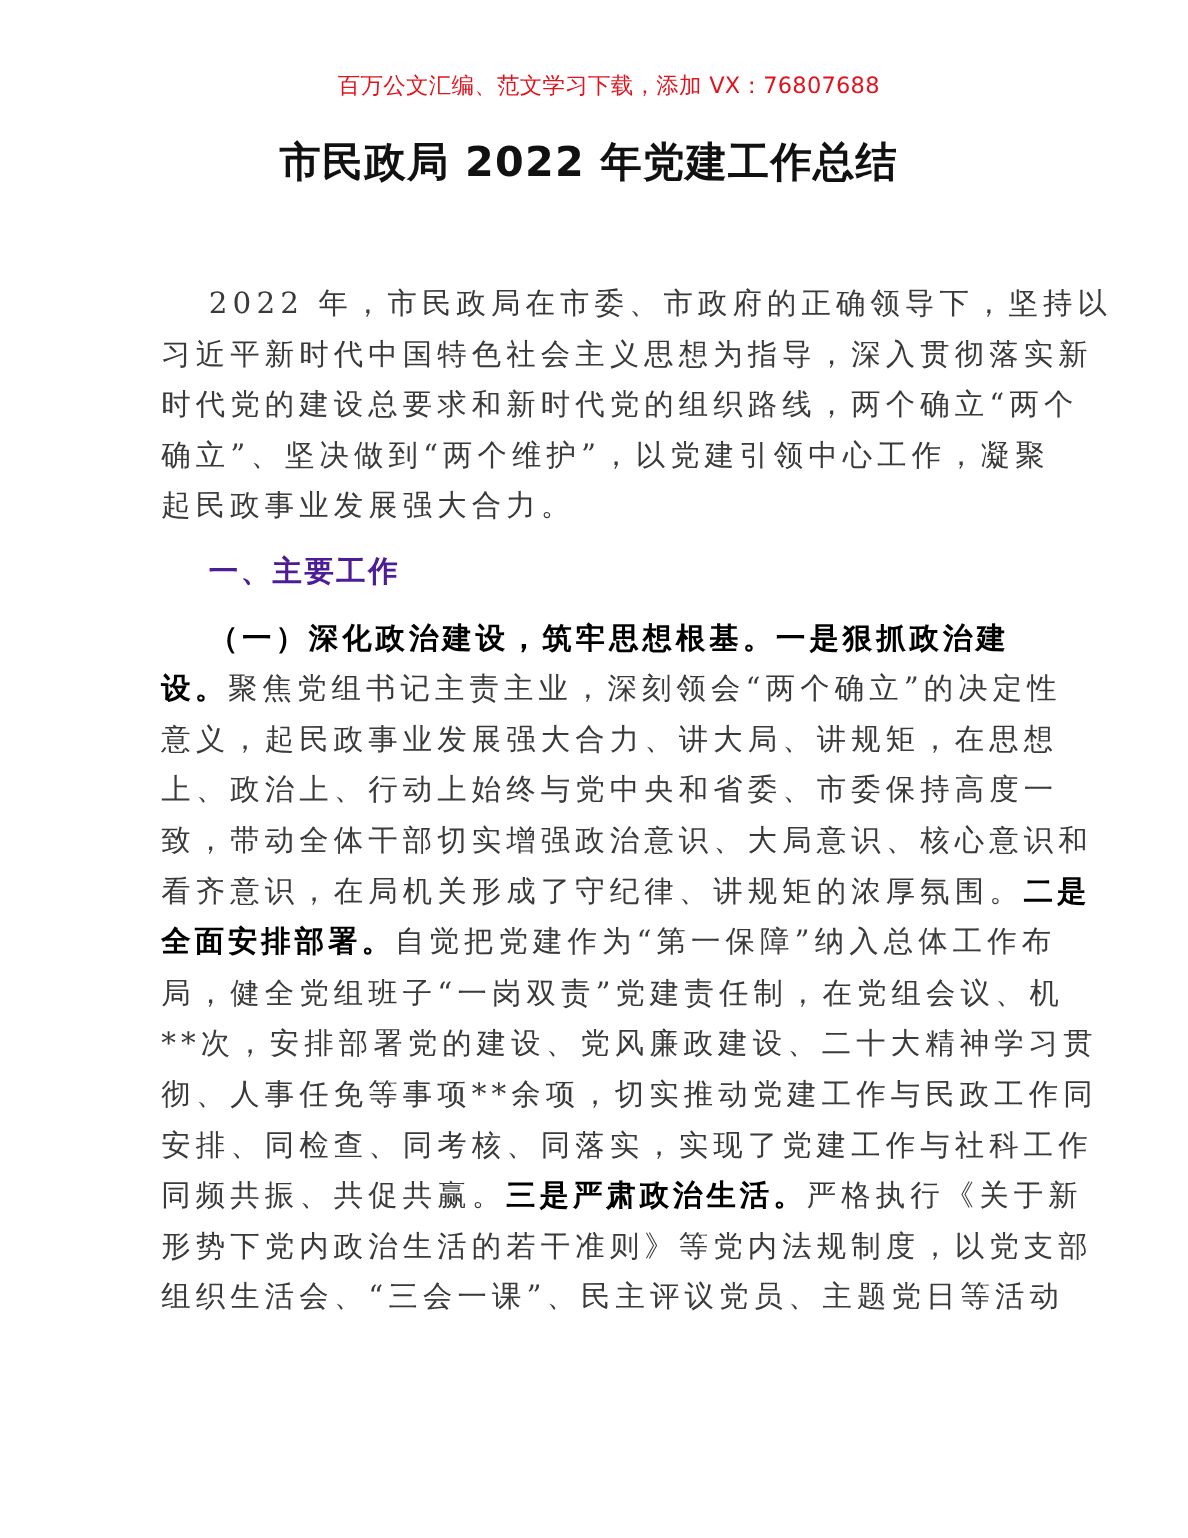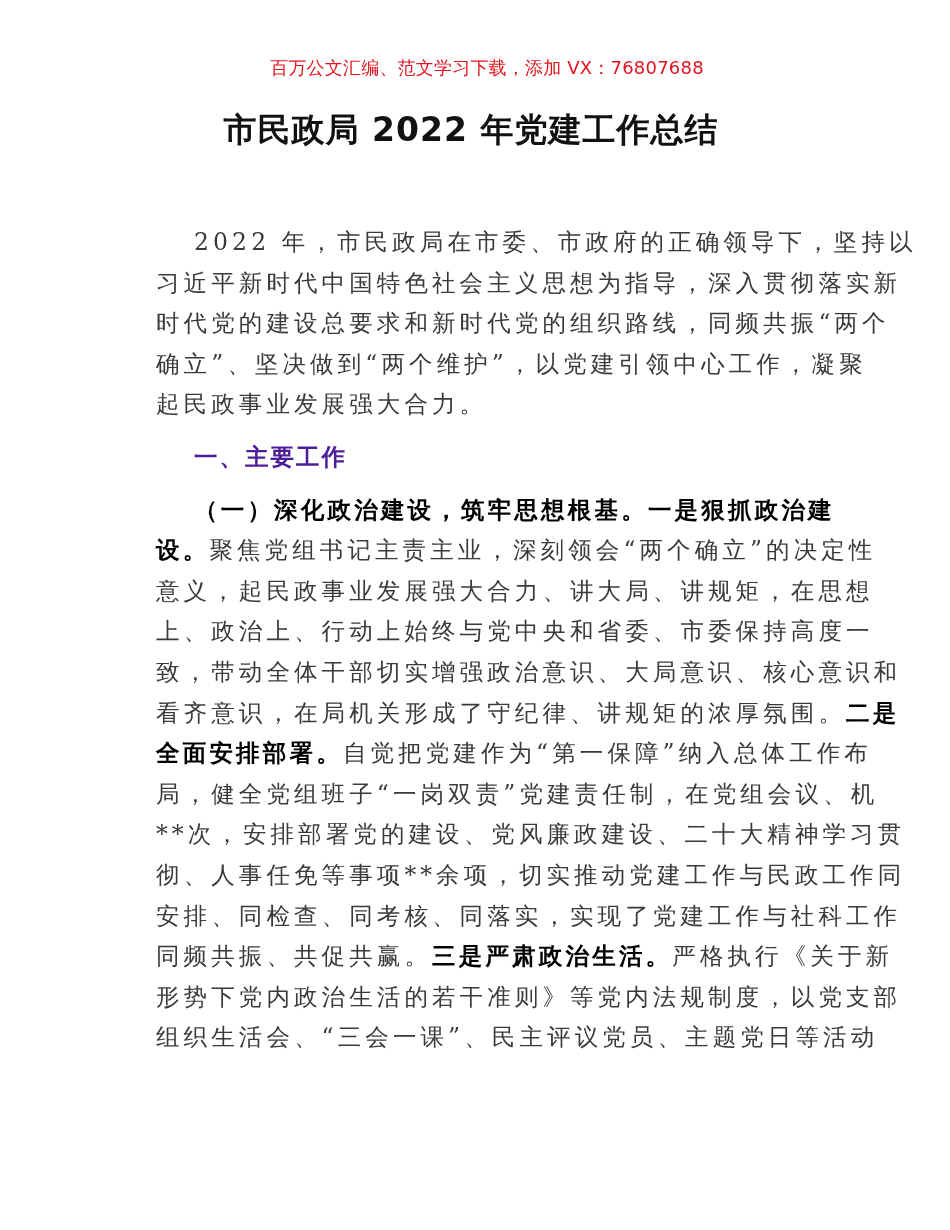--- a/index.html
+++ b/index.html
@@ -4,39 +4,39 @@
 <style>
   html, body { margin: 0; padding: 0; background: #ffffff; }
   body { width: 950px; height: 1230px; position: relative; overflow: hidden;
          font-family: "DejaVu Serif", "Liberation Serif", serif; color: #333333; }
   .watermark { position: absolute; top: 56px; left: 0; width: 950px; text-align: center;
                font-family: "DejaVu Sans", "Liberation Sans", sans-serif; font-size: 18px;
                color: #e0141e; letter-spacing: 0.2px; margin-left: 12px; }
   .title { position: absolute; top: 108px; left: 0; width: 942px; text-align: center;
            font-family: "DejaVu Sans", "Liberation Sans", sans-serif; font-weight: bold;
            font-size: 33px; color: #111111; letter-spacing: 1px; }
-  .body { position: absolute; left: 156px; top: 222px; width: 680px; }
+  .body { position: absolute; left: 129px; top: 222px; width: 680px; }
   .line { height: 40.6px; line-height: 40.6px; font-size: 23.5px; letter-spacing: 4.1px;
           white-space: nowrap; color: #3a3a3a; }
   .gap { height: 12px; }
   .indent { padding-left: 38px; }
   .b { font-weight: bold; color: #000000; font-family: "DejaVu Sans", "Liberation Sans", sans-serif; letter-spacing: 3.2px; text-align: right; }
   .heading { font-family: "DejaVu Sans", "Liberation Sans", sans-serif; font-weight: bold; color: #4c1d95; letter-spacing: 2px; }
 </style>
 </head>
 <body>
 
 <div class="watermark">百万公文汇编、范文学习下载，添加 VX：76807688</div>
 
 <div class="title">市民政局 2022 年党建工作总结</div>
 
 <div class="body">
   <div class="line indent">2022 年，市民政局在市委、市政府的正确领导下，坚持以</div>
   <div class="line">习近平新时代中国特色社会主义思想为指导，深入贯彻落实新</div>
-  <div class="line">时代党的建设总要求和新时代党的组织路线，同频共振“两个</div>
+  <div class="line">时代党的建设总要求和新时代党的组织路线，两个确立“两个</div>
   <div class="line">确立”、坚决做到“两个维护”，以党建引领中心工作，凝聚</div>
   <div class="line">起民政事业发展强大合力。</div>
 
   <div class="gap"></div>
   <div class="line indent heading">一、主要工作</div>
   <div class="gap"></div>
 
   <div class="line indent">
     <span class="b">（一）深化政治建设，筑牢思想根基。一是狠抓政治建</span>
   </div>

